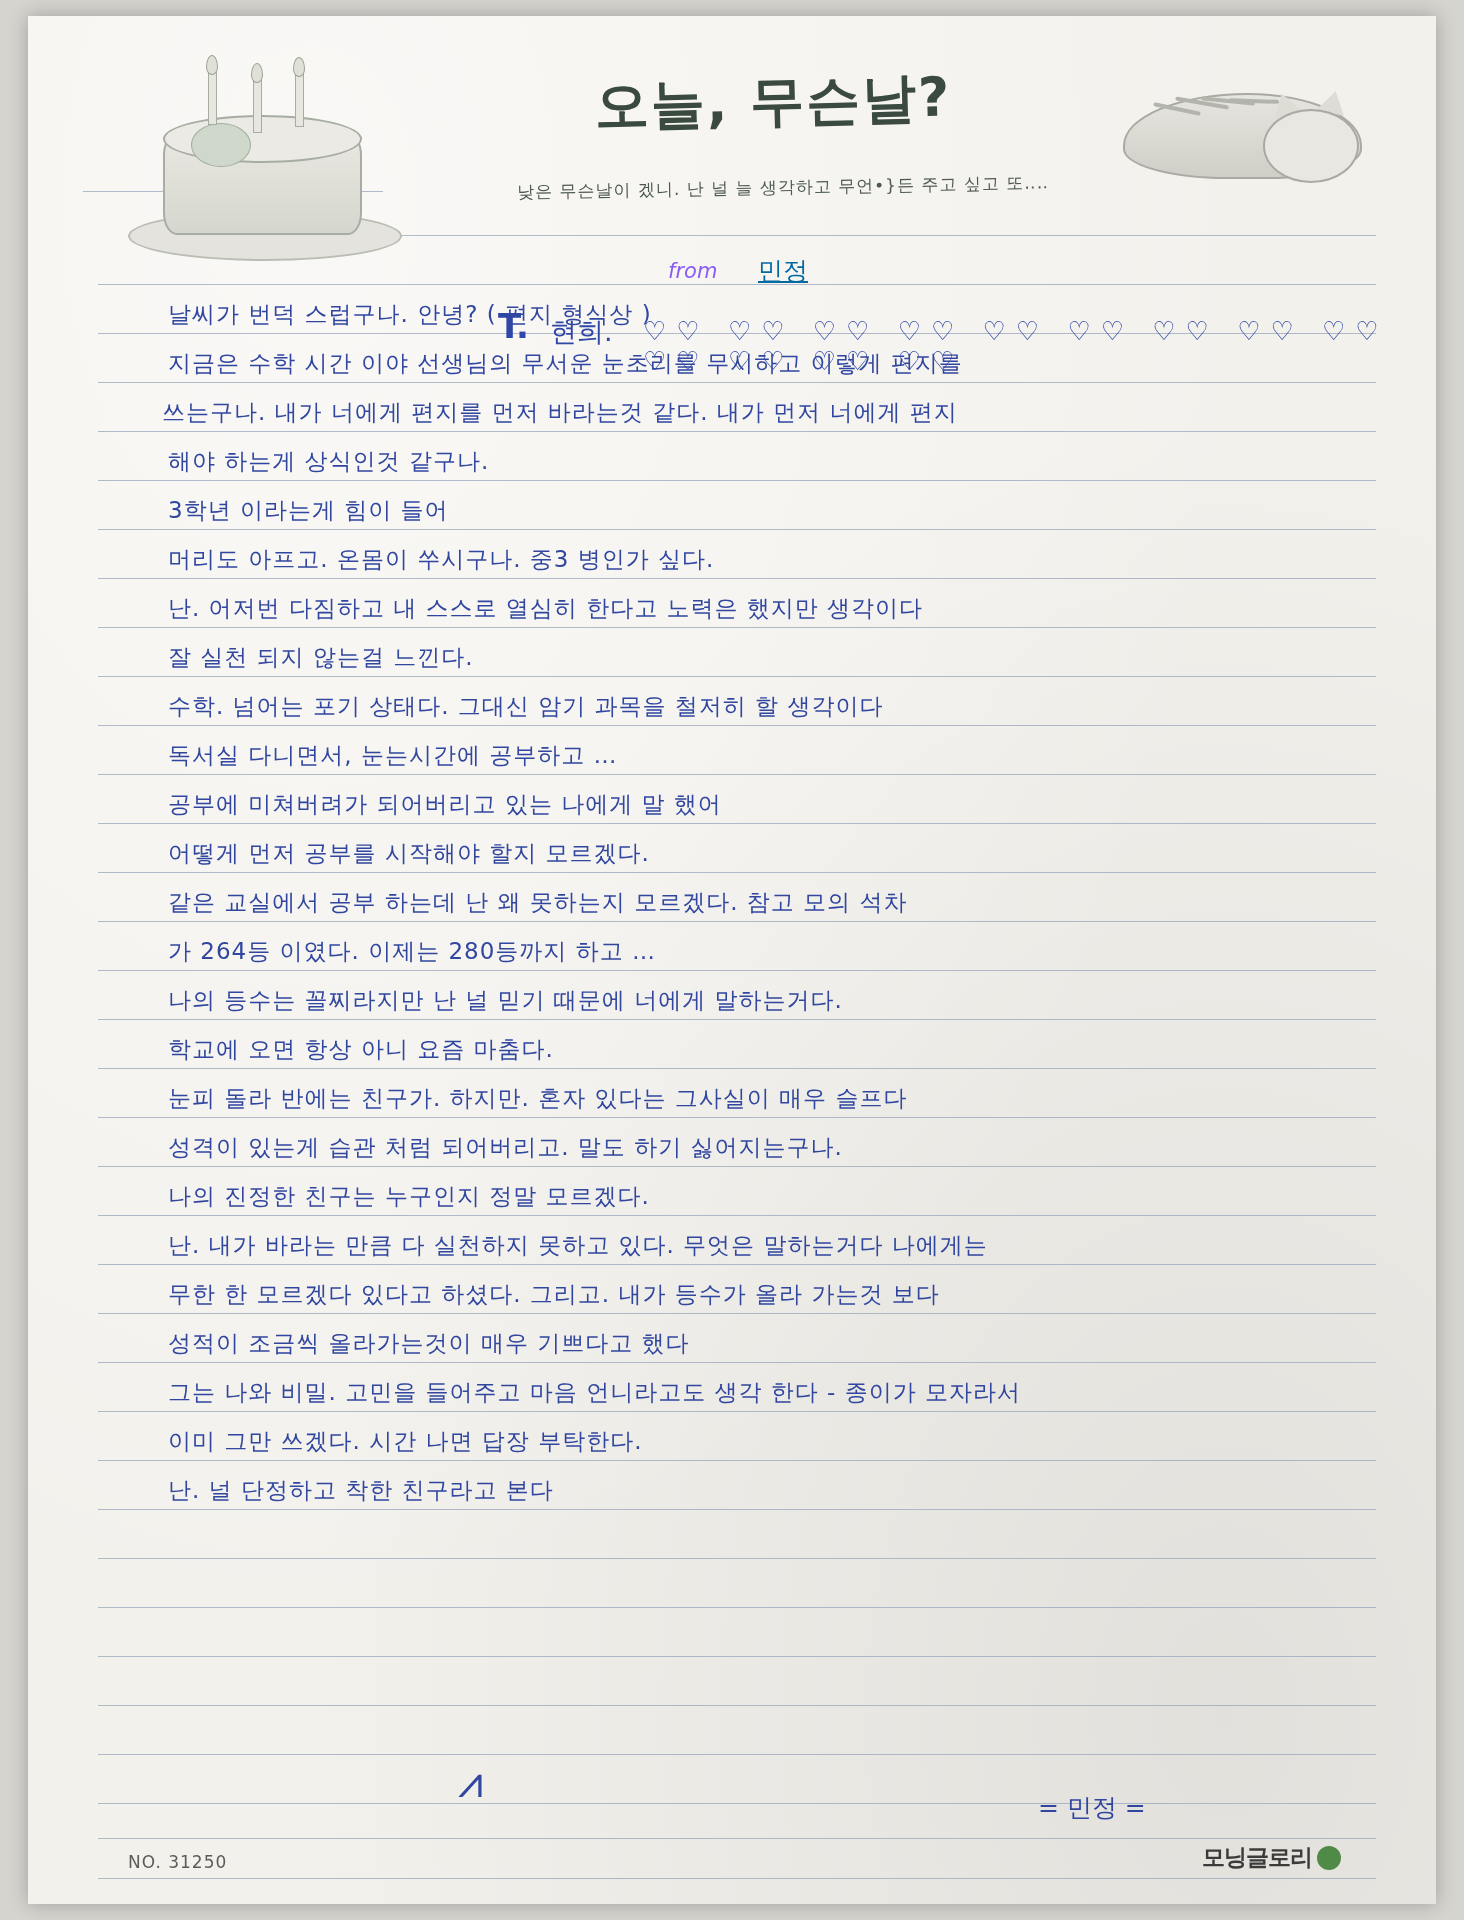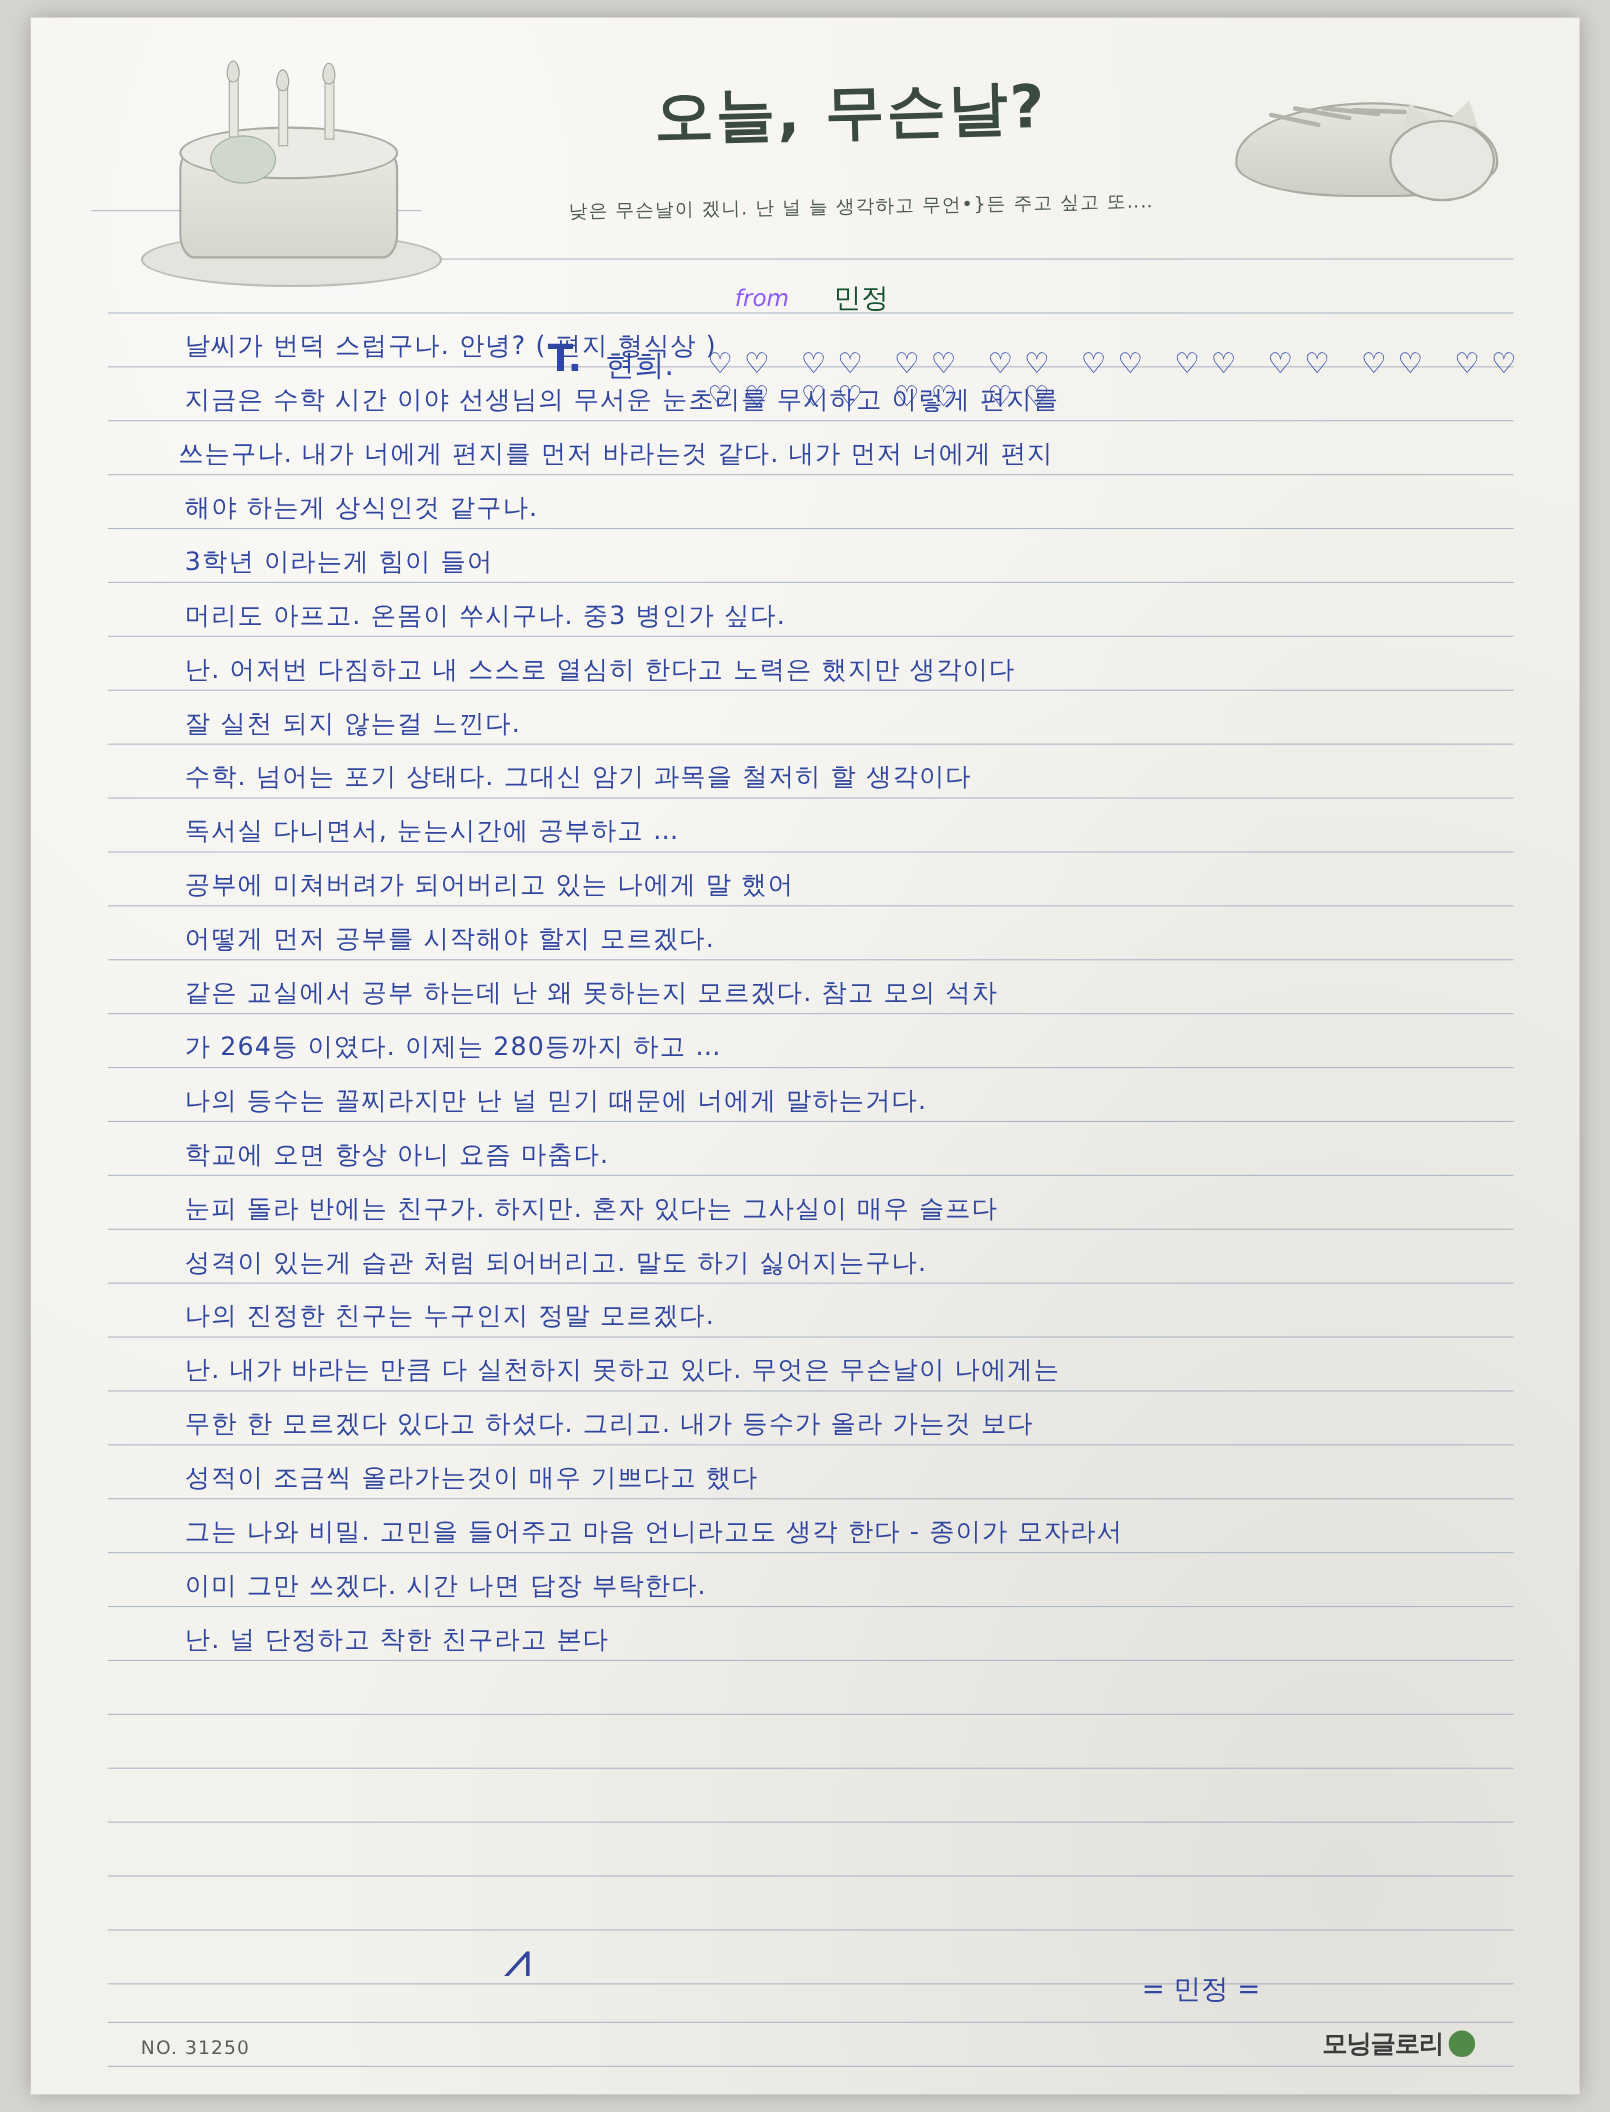--- a/index.html
+++ b/index.html
@@ -202,21 +202,22 @@
     top: 243px;
     font-size: 21px;
     color: #8b5cf6;
     font-style: italic;
   }
   .from-name {
     position: absolute;
     left: 730px;
     top: 238px;
     font-size: 25px;
-    color: #14532d;
+    color: #0369a1;
+    text-decoration: underline;
   }
   .to-label {
     position: absolute;
     left: 470px;
     top: 290px;
     font-size: 34px;
     color: #2f47a6;
     font-weight: bold;
   }
   .to-name {
@@ -404,21 +405,21 @@
     <div class="hw-line" style="top:1056px;">
         <span style="left:140px;">눈피 돌라   반에는    친구가.          하지만.      혼자 있다는  그사실이  매우 슬프다</span>
       </div>
     <div class="hw-line" style="top:1105px;">
         <span style="left:140px;">성격이    있는게    습관 처럼   되어버리고.    말도   하기  싫어지는구나.</span>
       </div>
     <div class="hw-line" style="top:1154px;">
         <span style="left:140px;">나의   진정한    친구는      누구인지     정말     모르겠다.</span>
       </div>
     <div class="hw-line" style="top:1203px;">
-        <span style="left:140px;">난.  내가   바라는    만큼  다  실천하지    못하고   있다.        무엇은   무슨날이   나에게는</span>
+        <span style="left:140px;">난.  내가   바라는    만큼  다  실천하지    못하고   있다.        무엇은   말하는거다   나에게는</span>
       </div>
     <div class="hw-line" style="top:1252px;">
         <span style="left:140px;">무한 한     모르겠다    있다고      하셨다.      그리고.  내가   등수가  올라 가는것  보다</span>
       </div>
     <div class="hw-line" style="top:1301px;">
         <span style="left:140px;">성적이   조금씩   올라가는것이     매우  기쁘다고    했다</span>
       </div>
     <div class="hw-line" style="top:1350px;">
         <span style="left:140px;margin-top:23px;">그는    나와   비밀. 고민을   들어주고    마음  언니라고도     생각 한다  - 종이가 모자라서</span>
       </div>

